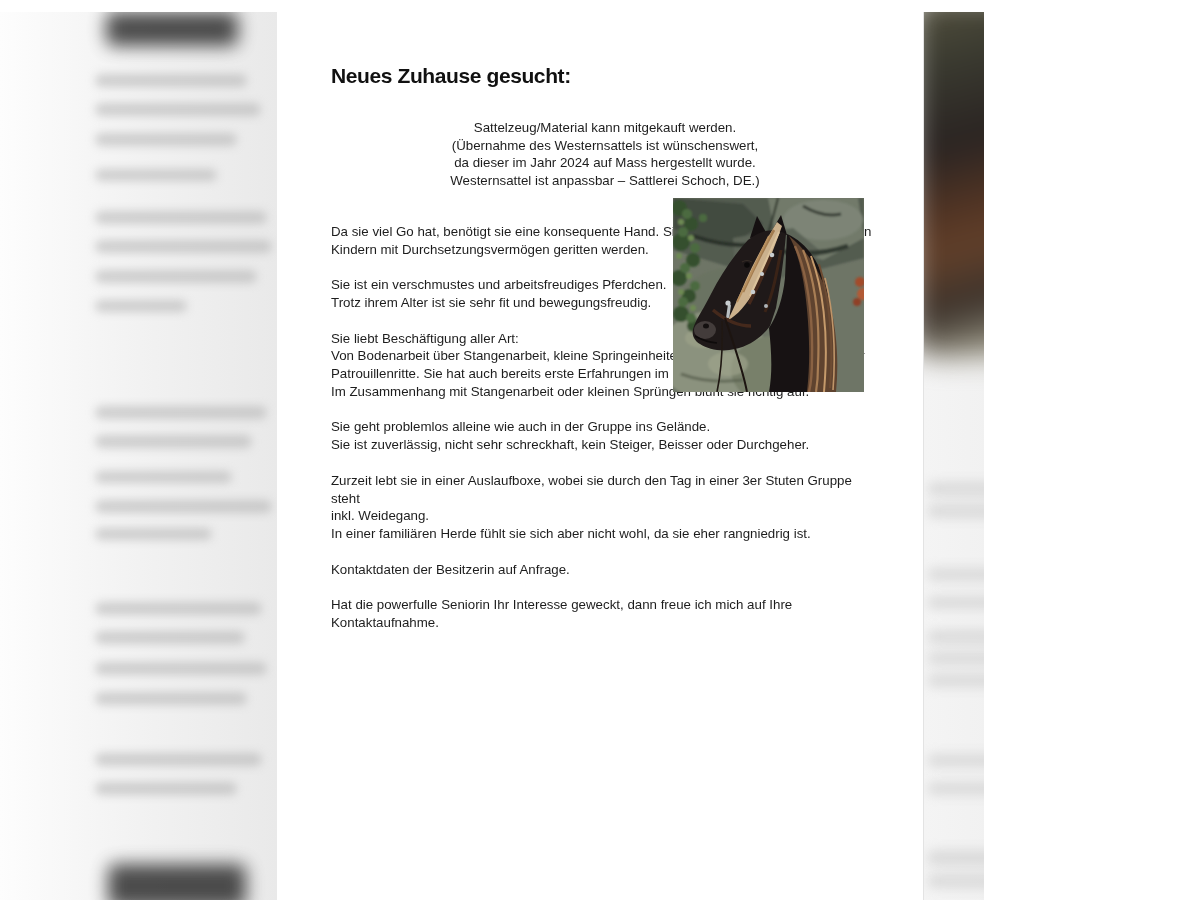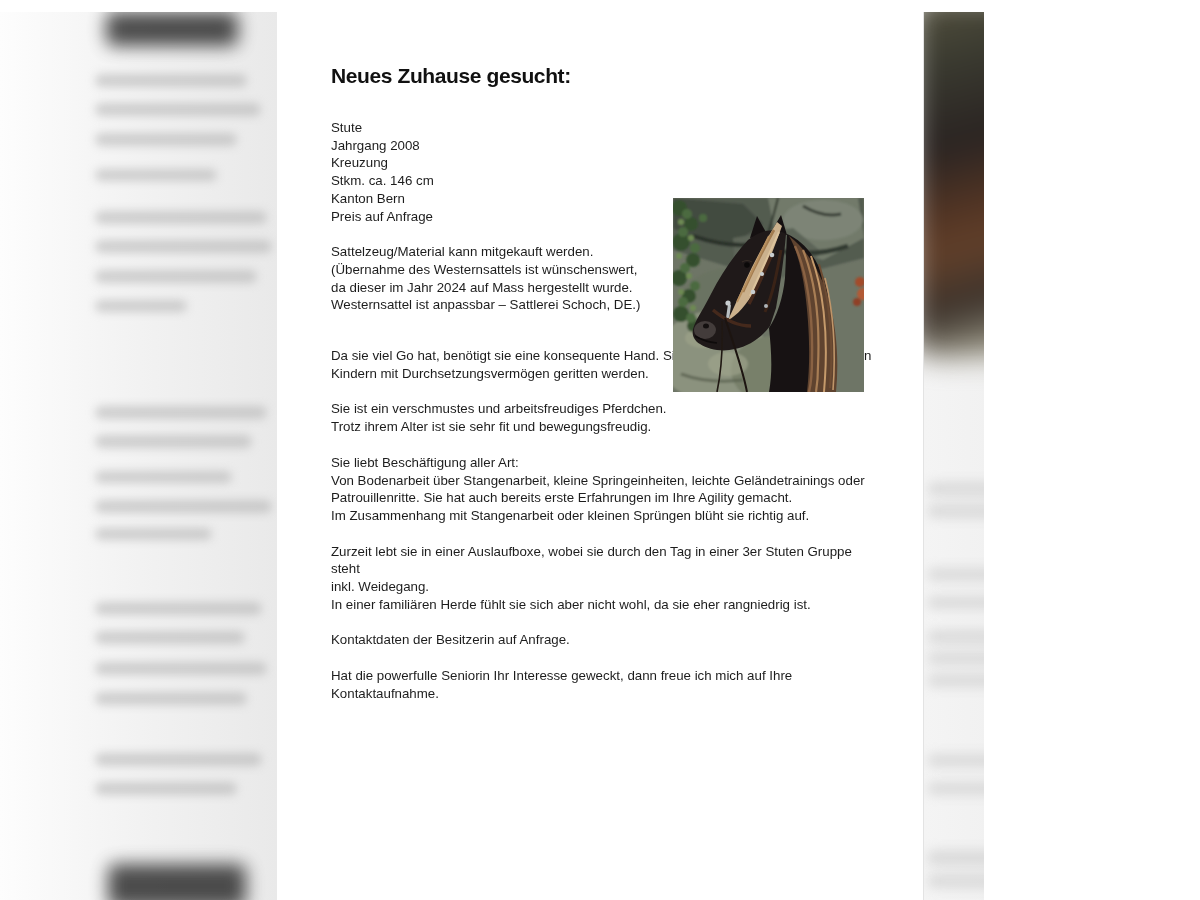--- a/index.html
+++ b/index.html
@@ -18,21 +18,21 @@
   .photo-blur{position:absolute;left:-12px;top:-16px;width:198px;height:362px;border-radius:24px;
       filter:blur(14px);
       background:linear-gradient(165deg,#55523f 0%,#3a3a30 18%,#2a2422 38%,#533524 55%,#62402a 64%,
                  #3c332c 78%,#94907f 90%,#ffffff 100%);}
   
   .panel{position:absolute;left:277px;top:0;width:646px;height:900px;background:#ffffff;}
   .doc-body{padding:50px 44px 0 54px;}
   .title{margin:0 0 29px 0;font-size:21px;line-height:28px;font-weight:700;letter-spacing:-.4px;color:#111111;}
   .para{margin:0 0 18px 0;font-size:13.3px;line-height:17.7px;color:#1d1d1d;white-space:pre-line;}
   .para.gap-xl{margin-bottom:35px;}
-  .para.gap-lg{margin-bottom:33px;}
+  .para.gap-lg{margin-bottom:33px;text-align:center;}
   .photo{position:absolute;left:396px;top:186px;width:191px;height:194px;overflow:hidden;}
   .photo svg{display:block;}
 </style>
 </head>
 <body>
 
 <div class="page">
 
   <div class="strip strip-left">
     <div class="b b-dark" style="left:106px;top:0;width:132px;height:34px;"></div>
@@ -69,38 +69,34 @@
     <div class="b b-line-r" style="left:3px;top:662px;width:120px;height:13px;"></div>
     <div class="b b-line-r" style="left:3px;top:742px;width:150px;height:13px;"></div>
     <div class="b b-line-r" style="left:3px;top:770px;width:132px;height:13px;"></div>
     <div class="b b-line-r" style="left:3px;top:838px;width:142px;height:16px;"></div>
     <div class="b b-line-r" style="left:3px;top:862px;width:120px;height:14px;"></div>
   </div>
 
   <div class="panel">
     <div class="doc-body">
       <h1 class="title">Neues Zuhause gesucht:</h1>
-      <div class="para">Stute
-Jahrgang 2008
-Kreuzung
-Stkm. ca. 146 cm
-Kanton Bern
-Preis auf Anfrage</div>
       <div class="para gap-lg">Sattelzeug/Material kann mitgekauft werden.
 (Übernahme des Westernsattels ist wünschenswert,
 da dieser im Jahr 2024 auf Mass hergestellt wurde.
 Westernsattel ist anpassbar – Sattlerei Schoch, DE.)</div>
       <div class="para">Da sie viel Go hat, benötigt sie eine konsequente Hand. Sie kann aber auch problemlos von
 Kindern mit Durchsetzungsvermögen geritten werden.</div>
       <div class="para">Sie ist ein verschmustes und arbeitsfreudiges Pferdchen.
 Trotz ihrem Alter ist sie sehr fit und bewegungsfreudig.</div>
       <div class="para">Sie liebt Beschäftigung aller Art:
 Von Bodenarbeit über Stangenarbeit, kleine Springeinheiten, leichte Geländetrainings oder
 Patrouillenritte. Sie hat auch bereits erste Erfahrungen im Ihre Agility gemacht.
 Im Zusammenhang mit Stangenarbeit oder kleinen Sprüngen blüht sie richtig auf.</div>
+      <div class="para">Sie geht problemlos alleine wie auch in der Gruppe ins Gelände.
+Sie ist zuverlässig, nicht sehr schreckhaft, kein Steiger, Beisser oder Durchgeher.</div>
       <div class="para">Zurzeit lebt sie in einer Auslaufboxe, wobei sie durch den Tag in einer 3er Stuten Gruppe steht
 inkl. Weidegang.
 In einer familiären Herde fühlt sie sich aber nicht wohl, da sie eher rangniedrig ist.</div>
       <div class="para">Kontaktdaten der Besitzerin auf Anfrage.</div>
       <div class="para">Hat die powerfulle Seniorin Ihr Interesse geweckt, dann freue ich mich auf Ihre
 Kontaktaufnahme.</div>
     </div>
 
     <div class="photo">
       <svg width="191" height="194" viewBox="0 0 191 194" xmlns="http://www.w3.org/2000/svg">

